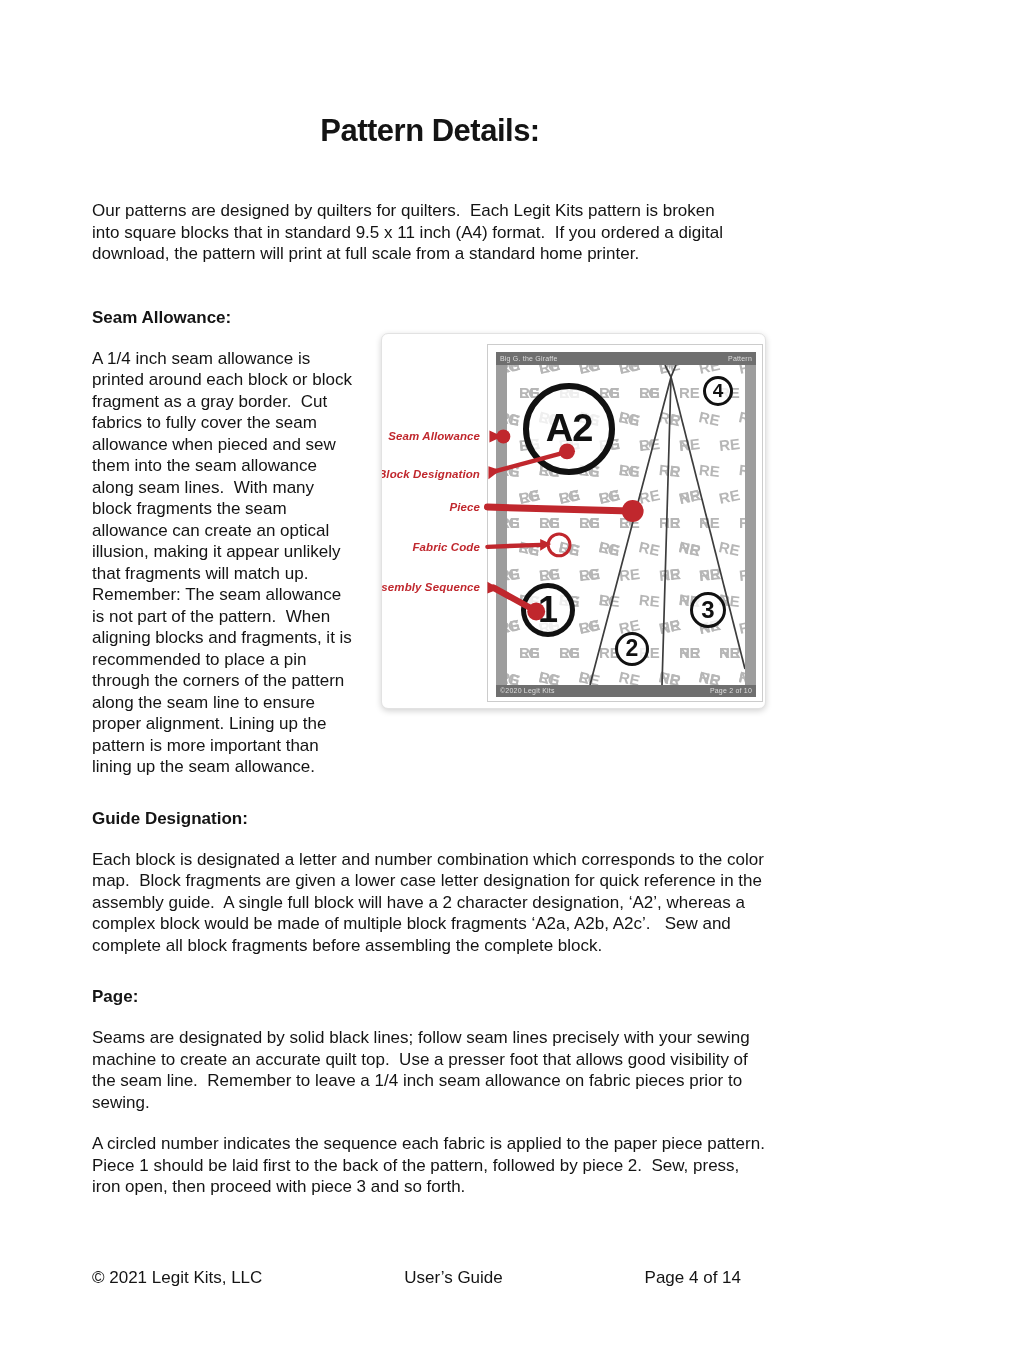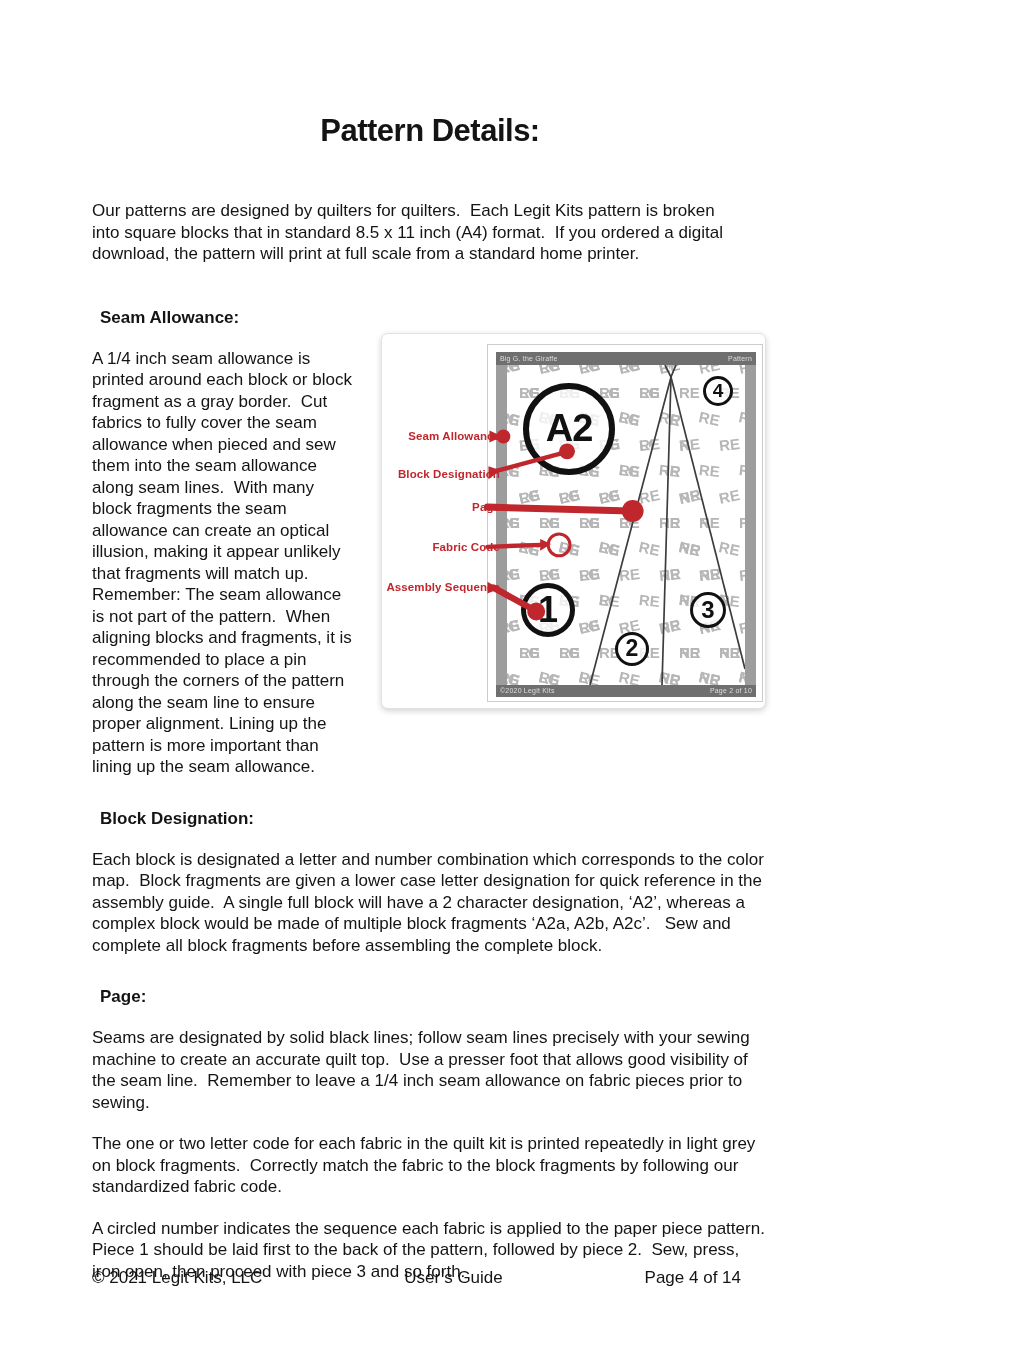--- a/index.html
+++ b/index.html
@@ -12,21 +12,21 @@
   .doc-title {
     margin:0; padding-top:112px; text-align:center;
     font-size:31px; font-weight:bold; letter-spacing:-0.5px; line-height:38px;
   }
   .intro {
     margin:50px 124px 0 92px; font-size:17px; line-height:21.5px;
     white-space:pre-wrap;
   }
   .content { margin:0 94px 0 92px; }
   .content::after { content:""; display:block; clear:both; }
-  .content h3 { font-size:17px; font-weight:bold; margin:30px 8px 0; line-height:21px; }
+  .content h3 { font-size:17px; font-weight:bold; margin:30px 0 0; line-height:21px; }
   .content h3.first { margin-top:42px; }
   .content p { margin:20px 0 0; font-size:17px; line-height:21.5px; white-space:pre-wrap; }
 
   
   .fig-card {
     float:right; position:relative; width:385px; height:376px;
     margin:26px 0 34px 28px; background:#ffffff;
     border:1px solid #e2e2e2; border-radius:7px;
     box-shadow:0 2px 6px rgba(0,0,0,.18);
     overflow:hidden;
@@ -64,23 +64,24 @@
     font-weight:bold; color:#111;
   }
   .c-a2 { left:16px; top:18px; width:92px; height:92px; border-width:6px; font-size:38px; letter-spacing:-1px; }
   .c-n1 { left:14px; top:218px; width:54px; height:54px; border-width:5px; font-size:36px; }
   .c-n2 { left:108px; top:267px; width:34px; height:34px; font-size:23px; }
   .c-n3 { left:183px; top:227px; width:36px; height:36px; font-size:24px; }
   .c-n4 { left:196px; top:11px; width:30px; height:30px; font-size:19px; }
 
   .anno-svg { position:absolute; inset:0; width:100%; height:100%; pointer-events:none; }
   .anno-label {
-    position:absolute; right:265px; white-space:nowrap;
+    position:absolute; right:285px; white-space:nowrap;
     font-size:11.5px; font-weight:bold; color:var(--red,#c0272d);
     letter-spacing:0.1px;
+    font-style:italic;
   }
   .al-sa { top:96px; }
   .al-bd { top:134px; }
   .al-seam { top:167px; }
   .al-fc { top:207px; }
   .al-as { top:247px; }
 
   
   .page-footer {
     position:absolute; top:1268px; left:92px; right:119px;
@@ -88,21 +89,21 @@
     font-size:17px;
   }
 </style>
 </head>
 <body>
 
 <div class="page">
 
   <h1 class="doc-title">Pattern Details:</h1>
 
-  <p class="intro">Our patterns are designed by quilters for quilters.  Each Legit Kits pattern is broken into square blocks that in standard 8.5 x 11 inch (A4) format.  If you ordered a digital download, the pattern will print at full scale from a standard home printer.</p>
+  <p class="intro">Our patterns are designed by quilters for quilters.  Each Legit Kits pattern is broken into square blocks that in standard 9.5 x 11 inch (A4) format.  If you ordered a digital download, the pattern will print at full scale from a standard home printer.</p>
 
   <div class="content">
 
     <div class="fig-card">
       <div class="paper">
         <div class="sheet">
           <div class="sheet-bar top">
             <span>Big G. the Giraffe</span>
             <span>Pattern</span>
           </div>
@@ -415,35 +416,34 @@
           <polygon points="159,206 170,211 159,218" stroke="none"></polygon>
           <circle cx="178" cy="212" r="11" fill="none" stroke-width="3"></circle>
 
           <polygon points="106,249 106,261 118,256" stroke="none"></polygon>
           <line x1="112" y1="255" x2="152" y2="277" stroke-width="6.5" stroke-linecap="round"></line>
           <circle cx="155" cy="279" r="9" stroke="none"></circle>
         </g>
       </svg>
       <div class="anno-label al-sa">Seam Allowance</div>
       <div class="anno-label al-bd">Block Designation</div>
-      <div class="anno-label al-seam">Page</div>
+      <div class="anno-label al-seam">Piece</div>
       <div class="anno-label al-fc">Fabric Code</div>
       <div class="anno-label al-as">Assembly Sequence</div>
     </div>
 
     <h3 class="first">Seam Allowance:</h3>
     <p>A 1/4 inch seam allowance is printed around each block or block fragment as a gray border.  Cut fabrics to fully cover the seam allowance when pieced and sew them into the seam allowance along seam lines.  With many block fragments the seam allowance can create an optical illusion, making it appear unlikely that fragments will match up.  Remember: The seam allowance is not part of the pattern.  When aligning blocks and fragments, it is recommended to place a pin through the corners of the pattern along the seam line to ensure proper alignment. Lining up the pattern is more important than lining up the seam allowance.</p>
 
-    <h3>Block Designation:</h3>
+    <h3>Guide Designation:</h3>
     <p>Each block is designated a letter and number combination which corresponds to the color map.  Block fragments are given a lower case letter designation for quick reference in the assembly guide.  A single full block will have a 2 character designation, ‘A2’, whereas a complex block would be made of multiple block fragments ‘A2a, A2b, A2c’.   Sew and complete all block fragments before assembling the complete block.</p>
 
     <h3>Page:</h3>
     <p>Seams are designated by solid black lines; follow seam lines precisely with your sewing machine to create an accurate quilt top.  Use a presser foot that allows good visibility of the seam line.  Remember to leave a 1/4 inch seam allowance on fabric pieces prior to sewing.</p>
 
-    <p>The one or two letter code for each fabric in the quilt kit is printed repeatedly in light grey on block fragments.  Correctly match the fabric to the block fragments by following our standardized fabric code.</p>
 
     <p>A circled number indicates the sequence each fabric is applied to the paper piece pattern.  Piece 1 should be laid first to the back of the pattern, followed by piece 2.  Sew, press, iron open, then proceed with piece 3 and so forth.</p>
   </div>
 
   <div class="page-footer">
     <span>© 2021 Legit Kits, LLC</span>
     <span>User’s Guide</span>
     <span>Page 4 of 14</span>
   </div>
 

